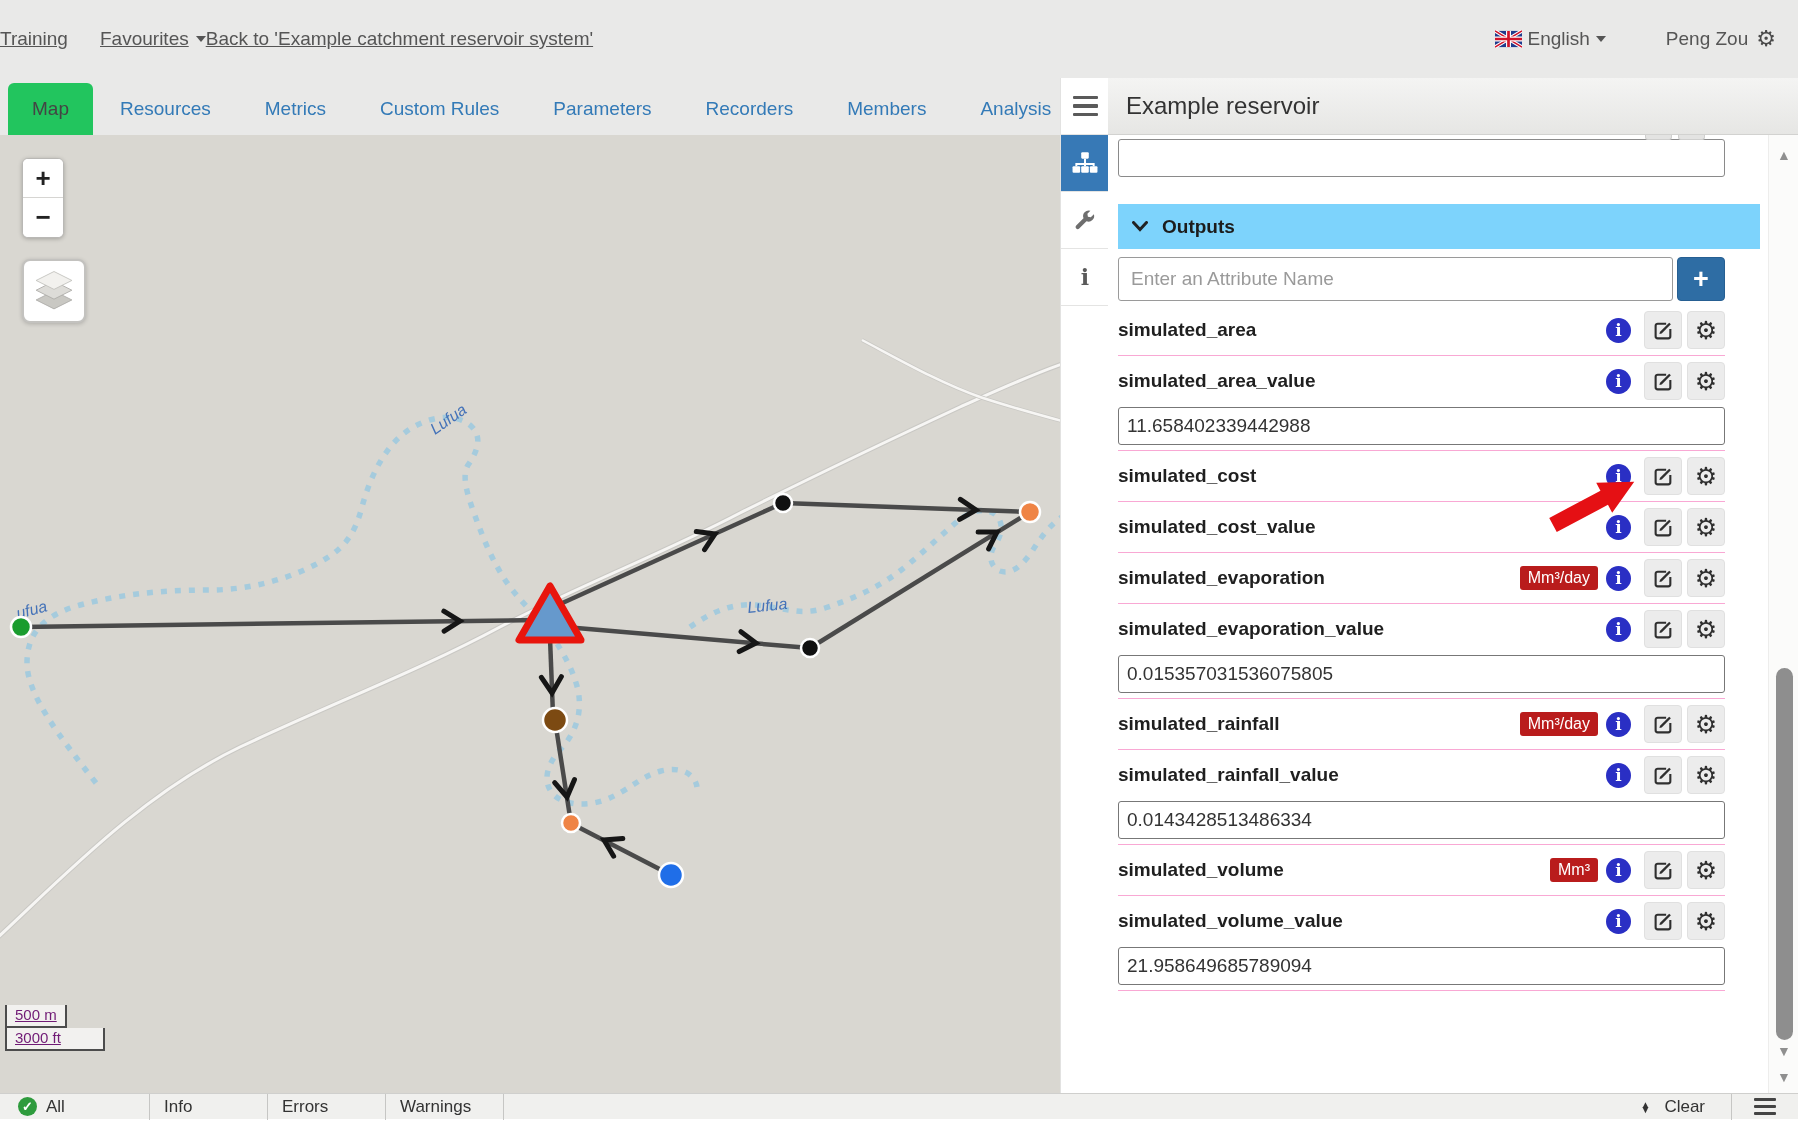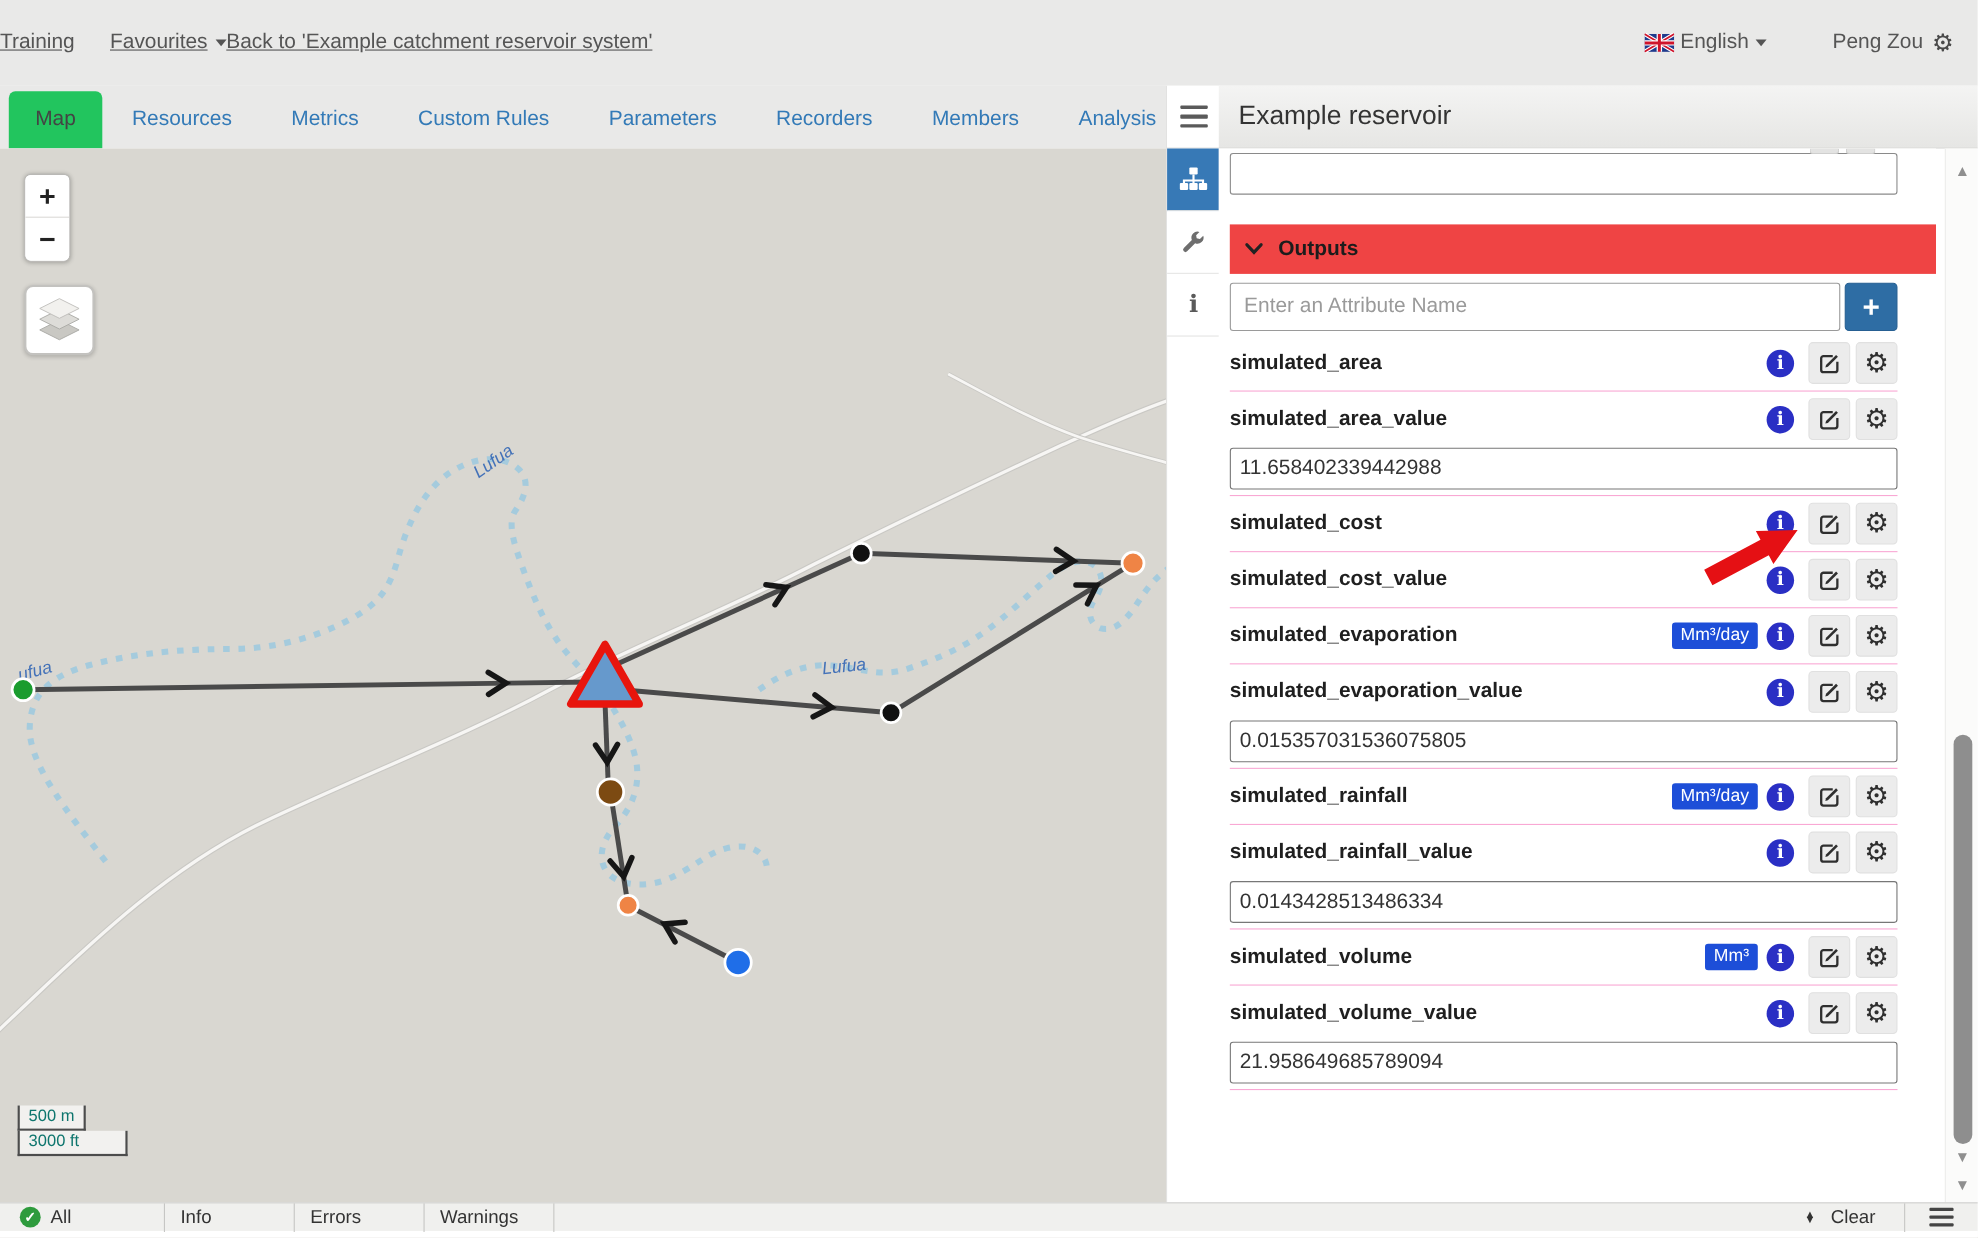--- a/index.html
+++ b/index.html
@@ -28,46 +28,46 @@
   .hbars { display:flex; flex-direction:column; gap:5px; }
   .hbars span { display:block; width:25px; height:3.5px; background:#5a5a5a; border-radius:1px; }
 
   
   .map { position:absolute; left:0; top:135px; width:1060px; height:958px; background:#d9d7d1; overflow:hidden; }
   .map svg.netmap { position:absolute; left:0; top:0; }
   .zoomctl { position:absolute; left:22px; top:23px; width:42px; background:#fff; border:1px solid #b9b8b5; border-radius:6px; box-shadow:0 1px 4px rgba(0,0,0,.25); overflow:hidden; }
   .zoombtn { width:100%; height:39px; font-size:26px; font-weight:bold; color:#222; display:flex; align-items:center; justify-content:center; cursor:pointer; background:#fff; }
   .zoombtn:first-child { border-bottom:1px solid #d6d5d2; }
   .layersctl { position:absolute; left:22px; top:124px; width:64px; height:64px; background:#fff; border:2px solid #c3c2bf; border-radius:8px; box-shadow:0 1px 4px rgba(0,0,0,.2); display:flex; align-items:center; justify-content:center; cursor:pointer; }
-  .scalectl { position:absolute; left:16px; bottom:42px; font-size:15px; color:#0f766e; }
+  .scalectl { position:absolute; left:5px; bottom:42px; font-size:15px; color:#701a75;text-decoration:underline; }
   .scale-line { background:rgba(255,255,255,.65); border:2px solid #4c4c4c; border-top:none; padding:1px 6px 2px 8px; line-height:18px; }
   .scale-line.metric { width:62px; }
   .scale-line.imperial { width:100px; }
 
   
   .panel { position:absolute; left:1108px; top:78px; width:690px; height:1015px; background:#fff; }
   .panel-header { height:57px; background:linear-gradient(#f4f4f3,#e6e6e4); border-bottom:1px solid #d2d2d0; display:flex; align-items:center; }
   .panel-title { font-size:24px; color:#333; margin-left:18px; }
   .panel-body { position:absolute; left:0; top:57px; right:38px; bottom:26px; padding:0 10px; background:#fff; overflow:visible; }
   .cut-btn { position:absolute; top:0; width:27px; height:5px; background:#e3e3e2; border:1px solid #cfcfce; border-top:none; border-radius:0 0 3px 3px; }
 
   .top-input { margin-top:4px; width:607px; height:38px; border:1px solid #8a8a8a; border-radius:3px; font-size:19px; padding:0 8px; color:#333; }
-  .outputs-header { margin-top:27px; width:642px; height:45px; background:#ef4444; display:flex; align-items:center; gap:14px; padding-left:14px; cursor:pointer; }
+  .outputs-header { margin-top:27px; width:642px; height:45px; background:#7dd3fc; display:flex; align-items:center; gap:14px; padding-left:14px; cursor:pointer; }
   .outputs-header .sec-label { font-size:19px; font-weight:bold; color:#1c1c1c; }
   .attr-add-row { margin-top:8px; width:607px; height:44px; display:flex; gap:4px; }
   .attr-add-row input { flex:1; border:1px solid #9a9a9a; border-radius:3px; font-size:19px; padding:0 12px; color:#333; }
   .attr-add-row input::placeholder { color:#9a9a9a; }
   .add-btn { width:48px; height:44px; background:#2e6da4; color:#fff; font-size:27px; font-weight:bold; border:1px solid #265f92; border-radius:4px; display:flex; align-items:center; justify-content:center; cursor:pointer; }
 
   #attr-list { margin-top:4px; width:607px; }
   .attr-block { border-bottom:1px solid #f9a8d4; }
   .attr-label-row { height:50px; display:flex; align-items:center; }
   .attr-name { font-size:19px; font-weight:bold; color:#1f1f1f; }
   .attr-spacer { flex:1; }
-  .unit-badge { background:#1d4ed8; color:#fff; font-size:16px; padding:3px 8px; border-radius:3px; margin-right:8px; white-space:nowrap; }
+  .unit-badge { background:#b91c1c; color:#fff; font-size:16px; padding:3px 8px; border-radius:3px; margin-right:8px; white-space:nowrap; }
   .info-icon { width:25px; height:25px; border-radius:50%; background:#2a2fc4; color:#fff; display:flex; align-items:center; justify-content:center; font-family:"DejaVu Serif", serif; font-weight:bold; font-size:17px; margin-right:8px; cursor:pointer; flex:0 0 auto; }
   .icon-btn { width:38px; height:38px; background:#ececec; border:1px solid #e0e0e0; border-radius:4px; display:flex; align-items:center; justify-content:center; cursor:pointer; margin-left:5px; flex:0 0 auto; }
   .icon-btn .gear-glyph { font-size:25px; color:#2f2f2f; }
   .attr-input-row { height:44px; padding:1px 0 5px 0; }
   .attr-input-row input { width:100%; height:38px; border:1px solid #777; border-radius:3px; font-size:19px; padding:0 8px; color:#333; }
 
   
   .vscroll { position:absolute; right:0; top:57px; width:30px; height:958px; background:#fbfbfa; border-left:1px solid #ededec; }
   .scroll-arrow { position:absolute; left:0; width:30px; text-align:center; color:#8f8f8f; font-size:14px; cursor:pointer; }
   .vthumb { position:absolute; left:7px; top:533px; width:17px; height:372px; background:#8e8e8e; border-radius:9px; cursor:pointer; }

